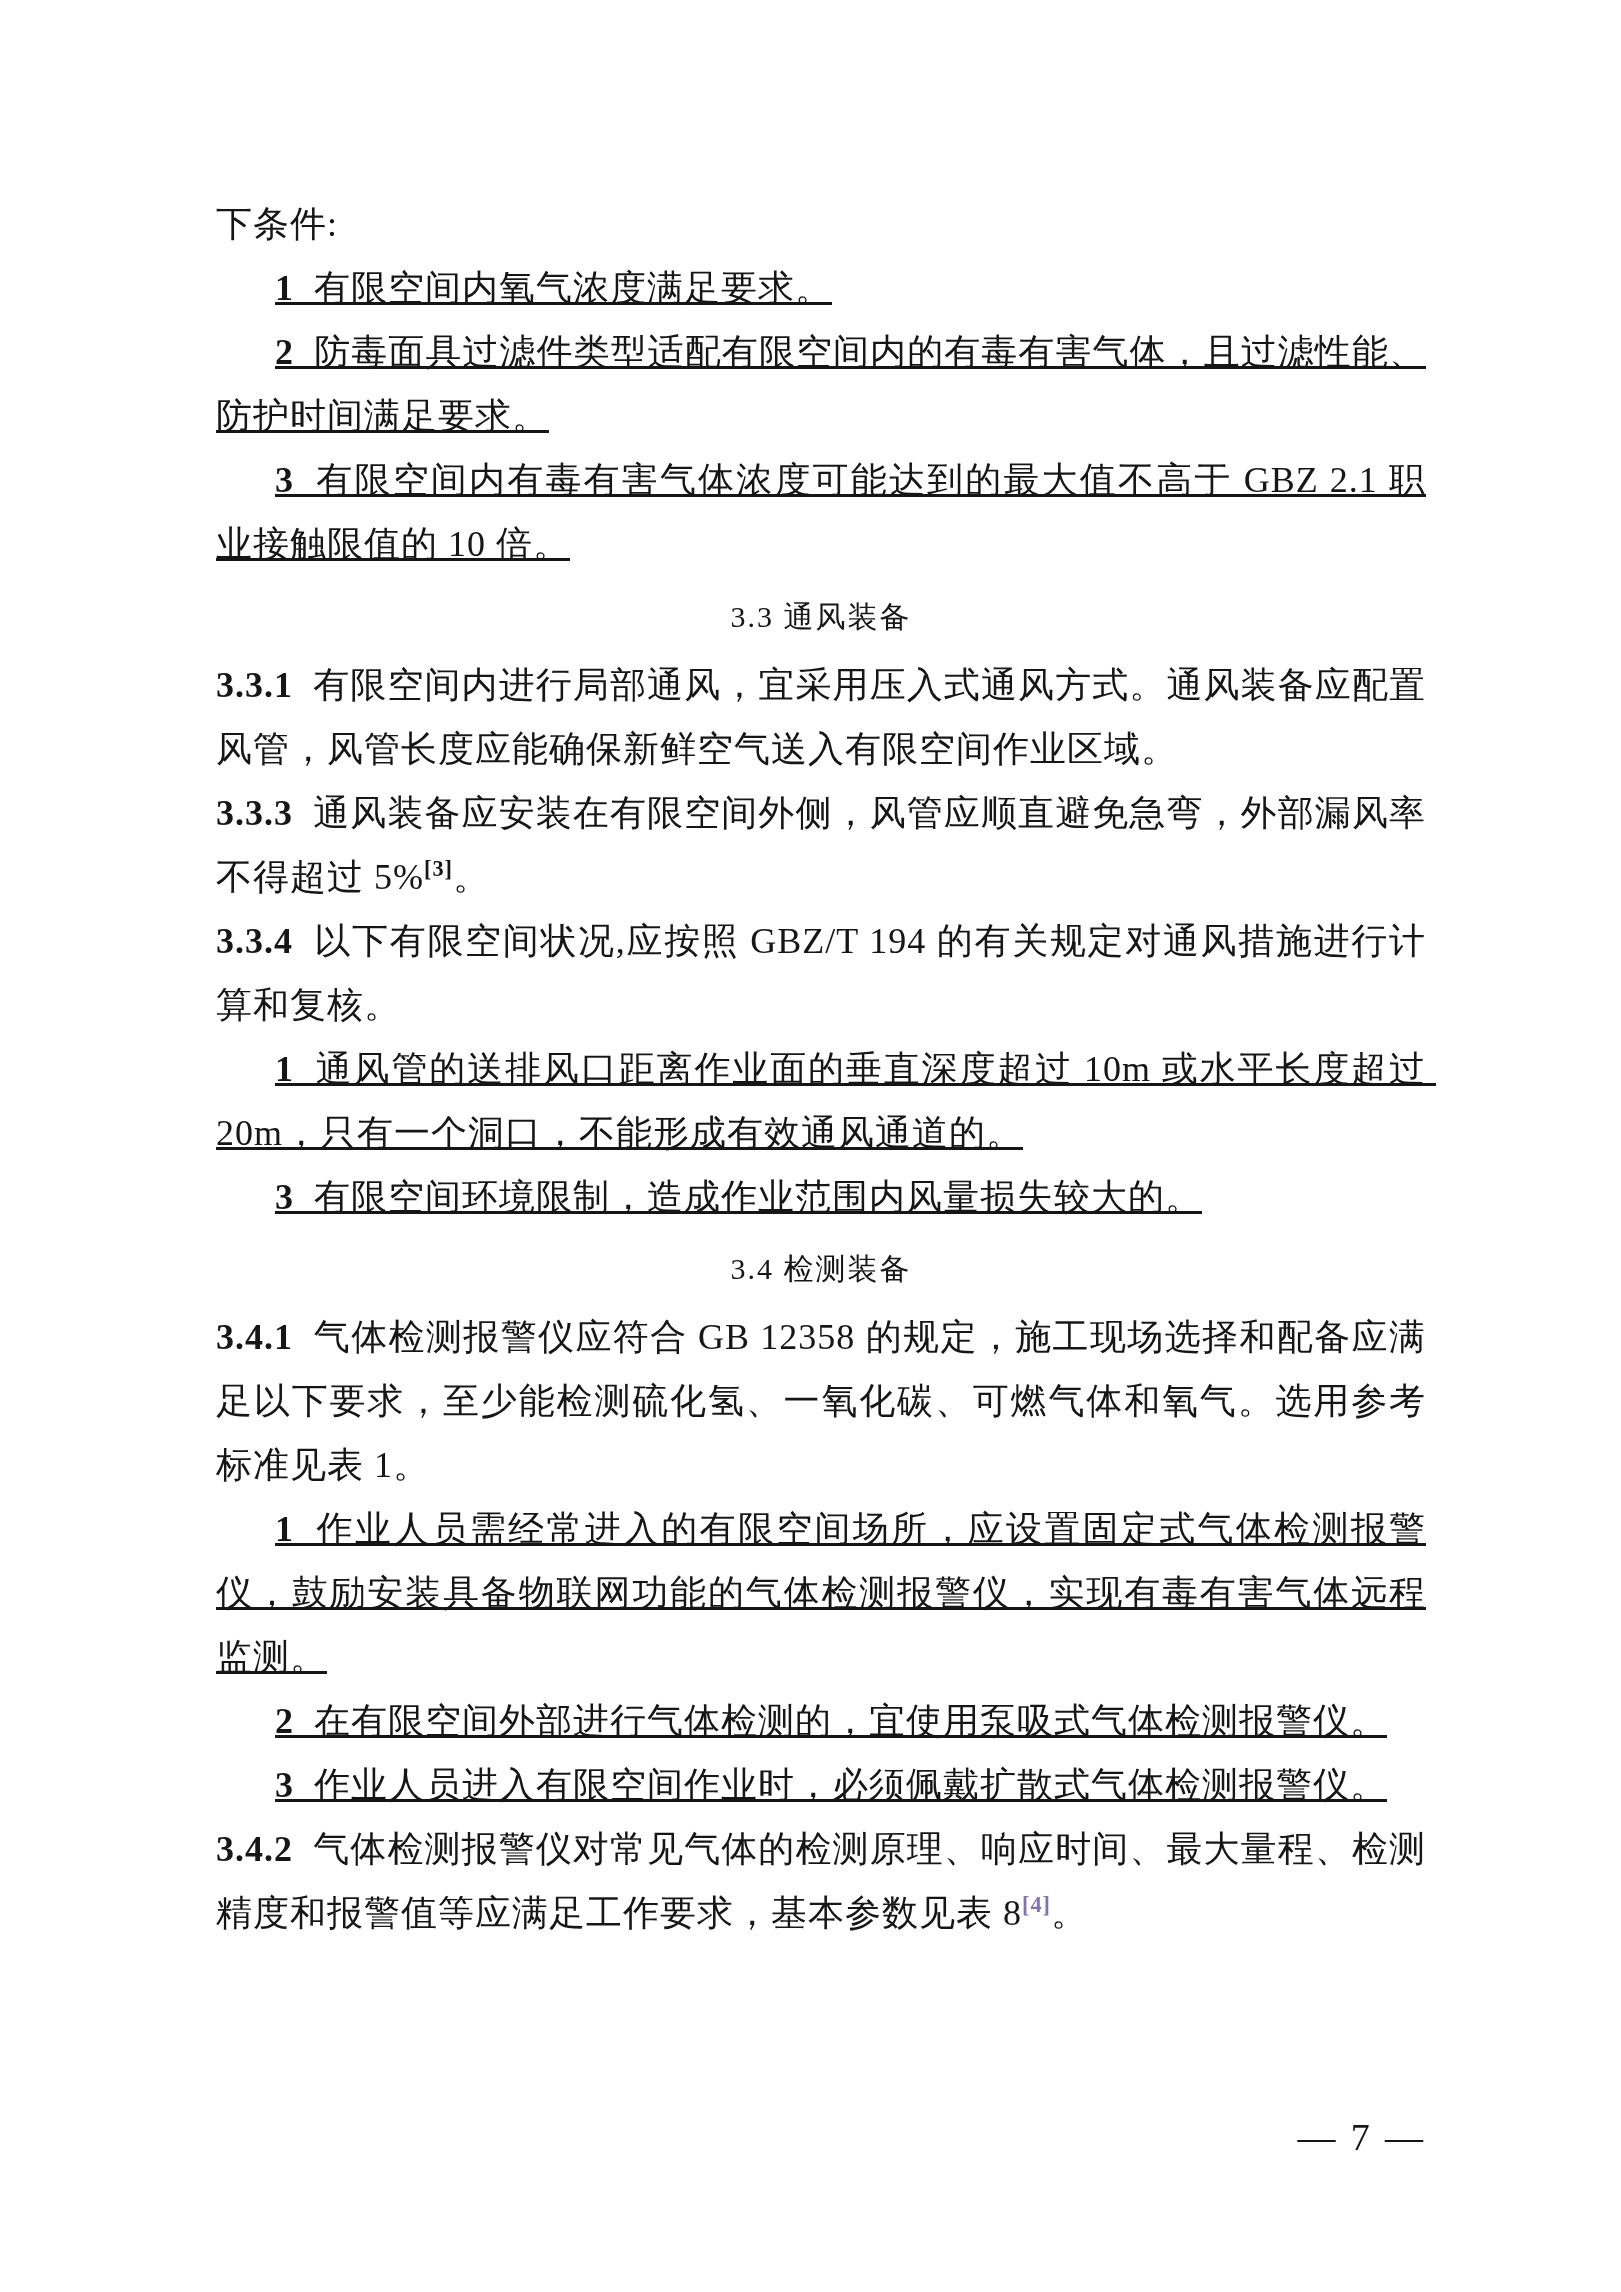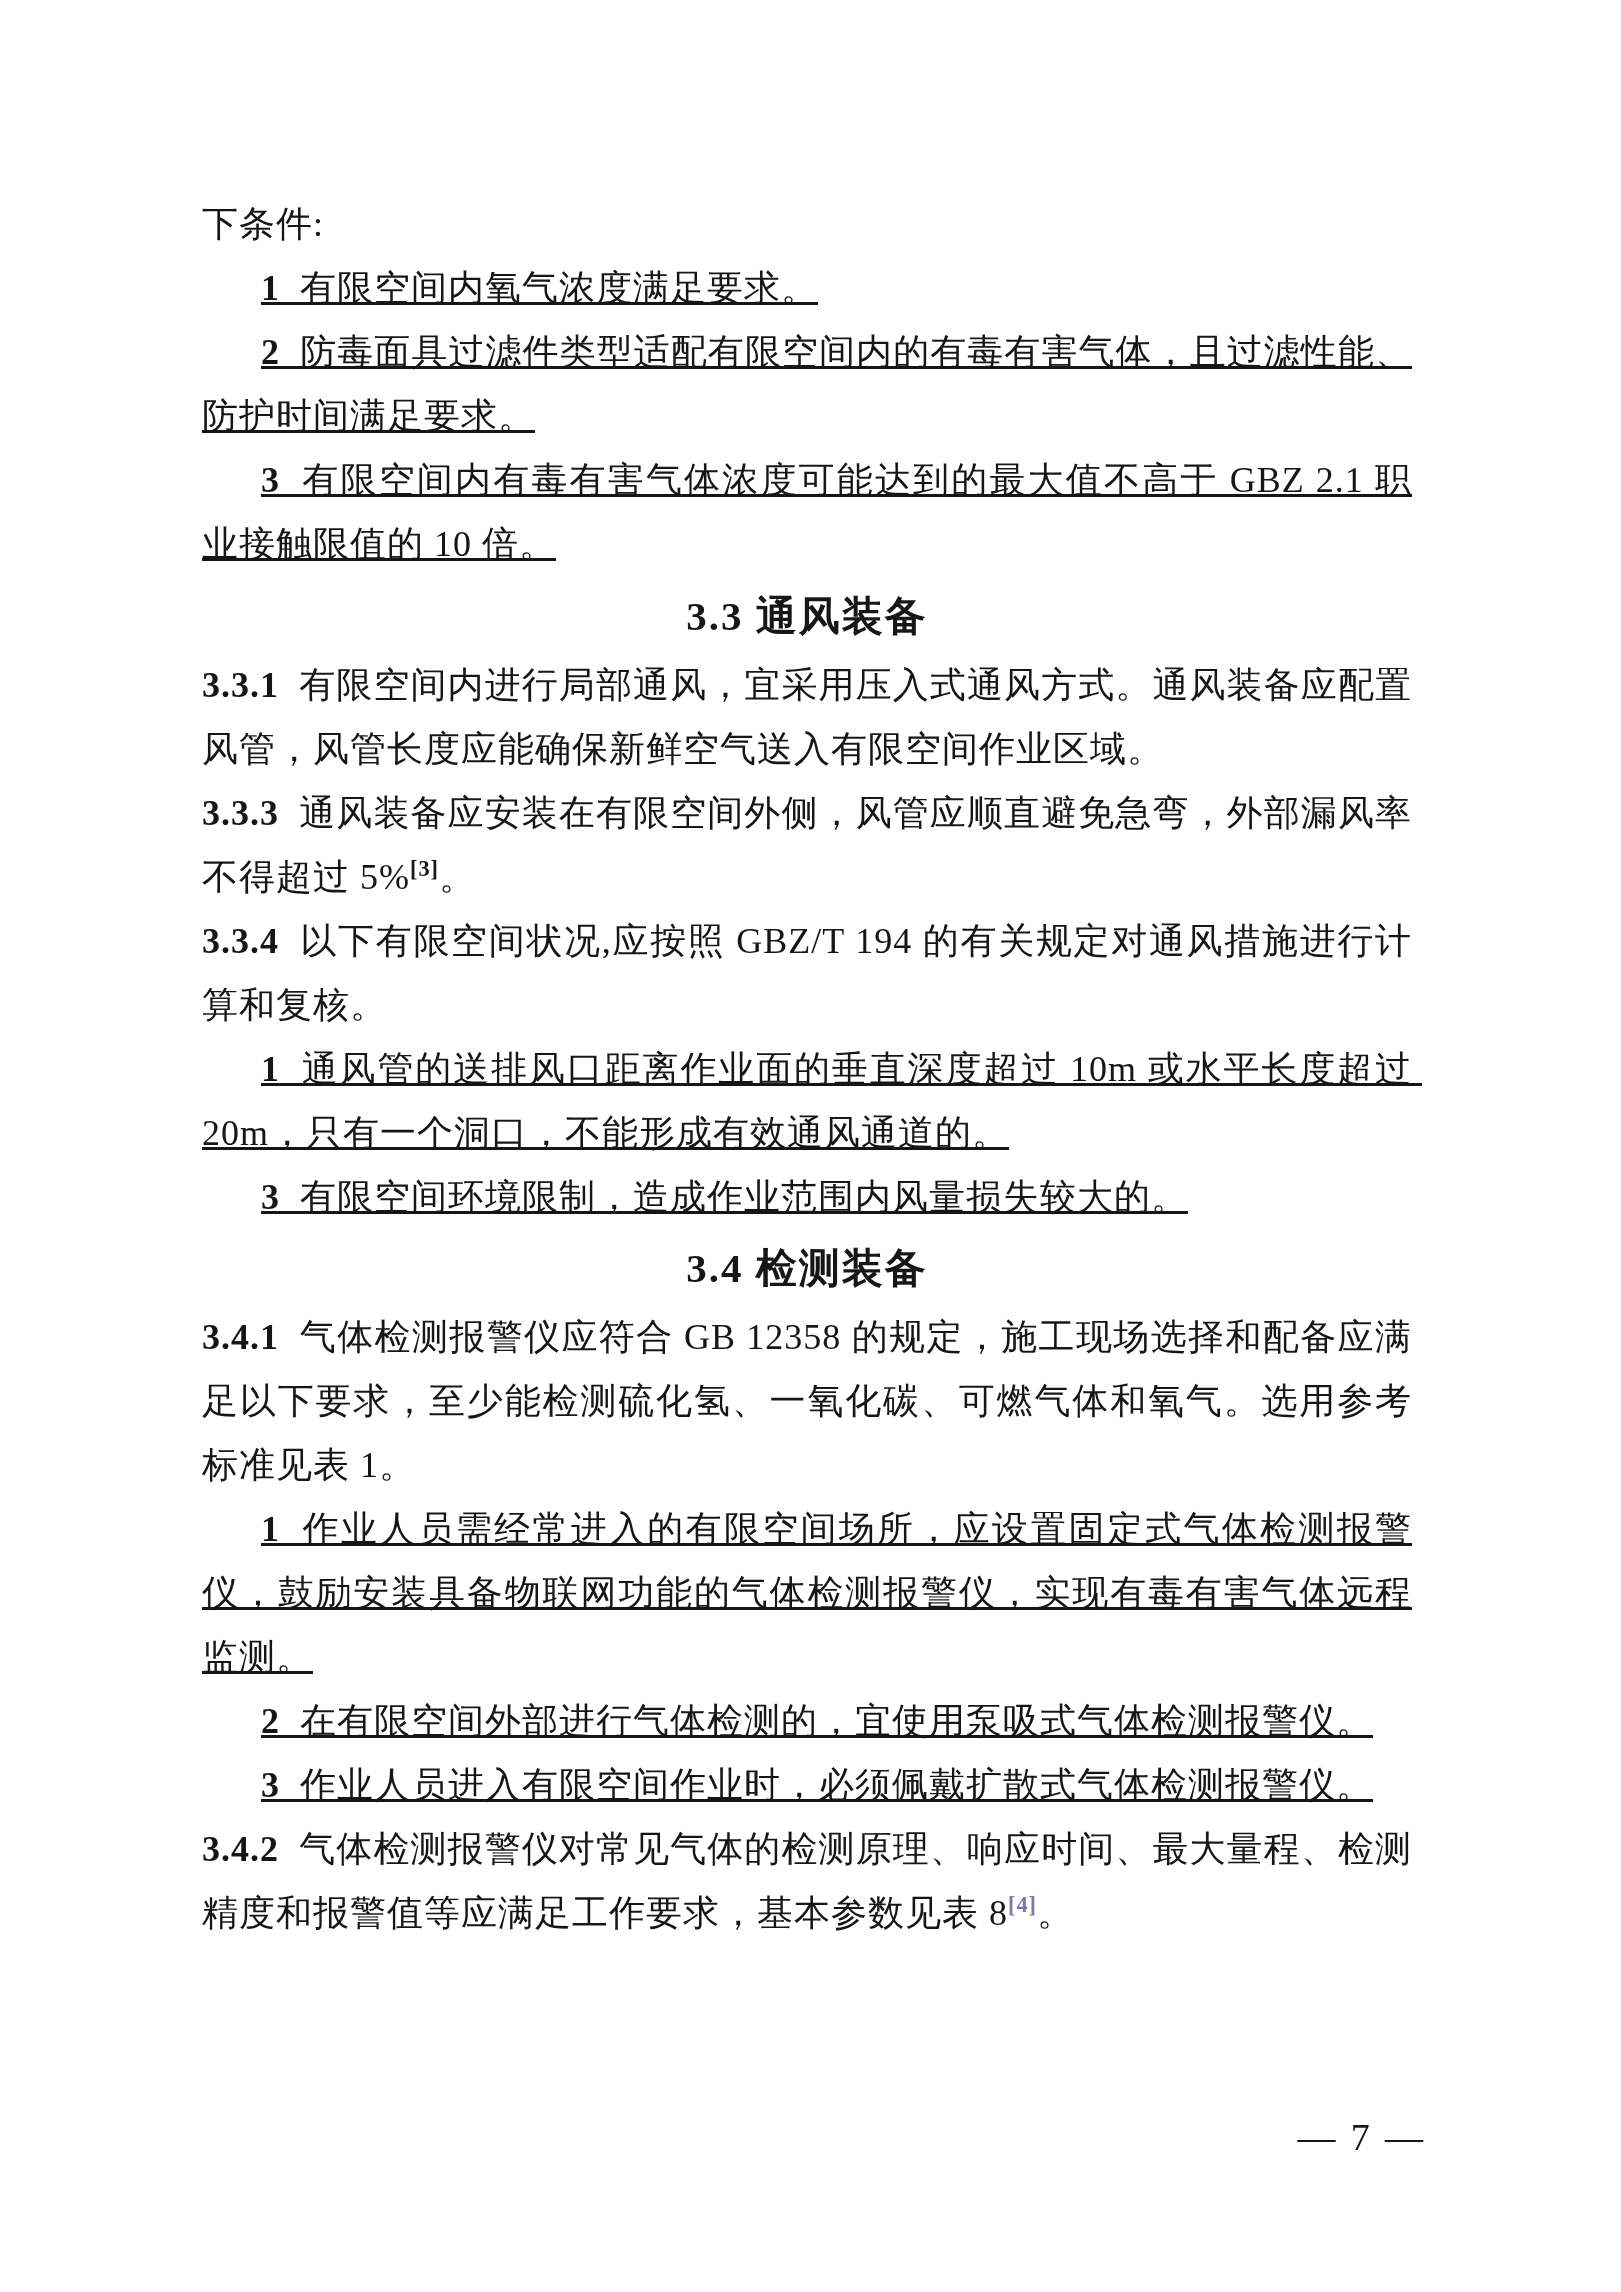--- a/index.html
+++ b/index.html
@@ -11,41 +11,41 @@
     position: relative;
     width: 1621px;
     height: 2293px;
     background: #ffffff;
     font-family: "Liberation Serif", "DejaVu Serif", serif;
     color: #161616;
     overflow: hidden;
   }
   .content {
     position: absolute;
-    left: 202px;
+    left: 216px;
     top: 192px;
     width: 1210px;
   }
   p.para {
     margin: 0;
     font-size: 36px;
     line-height: 64px;
     text-align: justify;
     letter-spacing: 1px;
     white-space: pre-wrap;
   }
   p.para.indent {
     text-indent: 59px;
     text-decoration: underline;
   }
   h2.heading {
     margin: 8.8px 0 4.9px 0;
-    font-size: 41px;
+    font-size: 30px;
     line-height: 63px;
-    font-weight: bold;
+    font-weight: normal;
     text-align: center;
     letter-spacing: 2px;
     white-space: pre-wrap;
   }
   .b { font-weight: bold; }
   sup {
     font-size: 0.62em;
     line-height: 0;
     vertical-align: super;
   }

